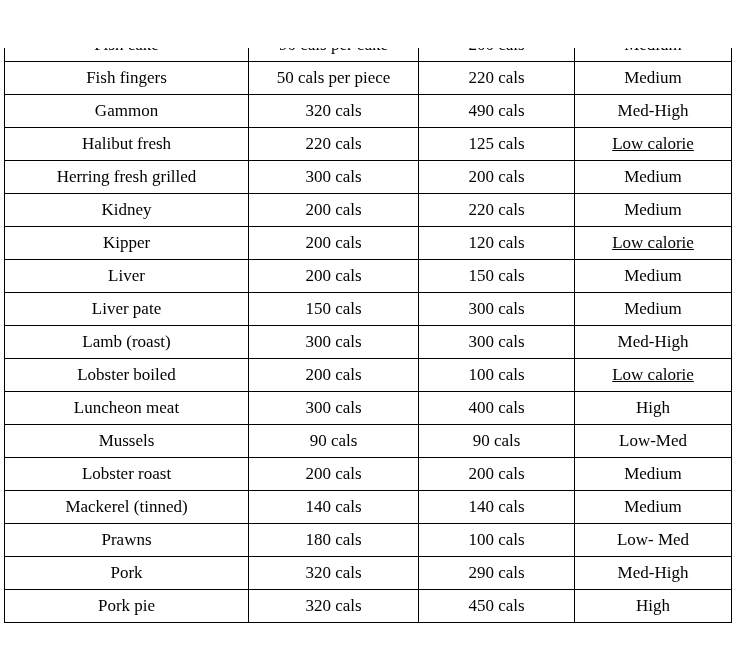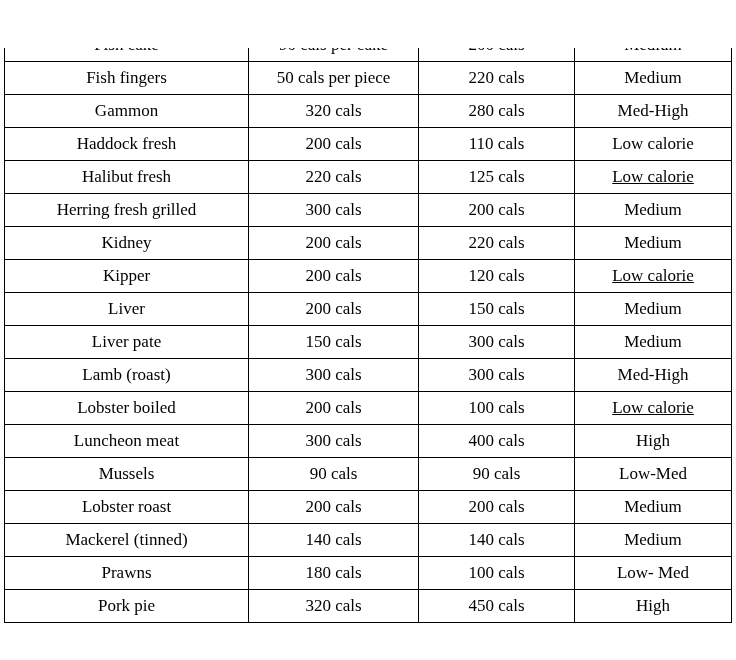--- a/index.html
+++ b/index.html
@@ -67,28 +67,22 @@
         </tr>
         <tr>
           <td>Fish fingers</td>
           <td>50 cals per piece</td>
           <td>220 cals</td>
           <td>Medium</td>
         </tr>
         <tr>
           <td>Gammon</td>
           <td>320 cals</td>
-          <td>280 cals</td>
+          <td>490 cals</td>
           <td>Med-High</td>
-        </tr>
-        <tr>
-          <td>Haddock fresh</td>
-          <td>200 cals</td>
-          <td>110 cals</td>
-          <td>Low calorie</td>
         </tr>
         <tr>
           <td>Halibut fresh</td>
           <td>220 cals</td>
           <td>125 cals</td>
           <td><span class="underline">Low calorie</span></td>
         </tr>
         <tr>
           <td>Herring fresh grilled</td>
           <td>300 cals</td>
@@ -155,20 +149,26 @@
           <td>140 cals</td>
           <td>Medium</td>
         </tr>
         <tr>
           <td>Prawns</td>
           <td>180 cals</td>
           <td>100 cals</td>
           <td>Low- Med</td>
         </tr>
         <tr>
+          <td>Pork</td>
+          <td>320 cals</td>
+          <td>290 cals</td>
+          <td>Med-High</td>
+        </tr>
+        <tr>
           <td>Pork pie</td>
           <td>320 cals</td>
           <td>450 cals</td>
           <td>High</td>
         </tr>
       </tbody>
   </table>
 </div>
 
 </body></html>

